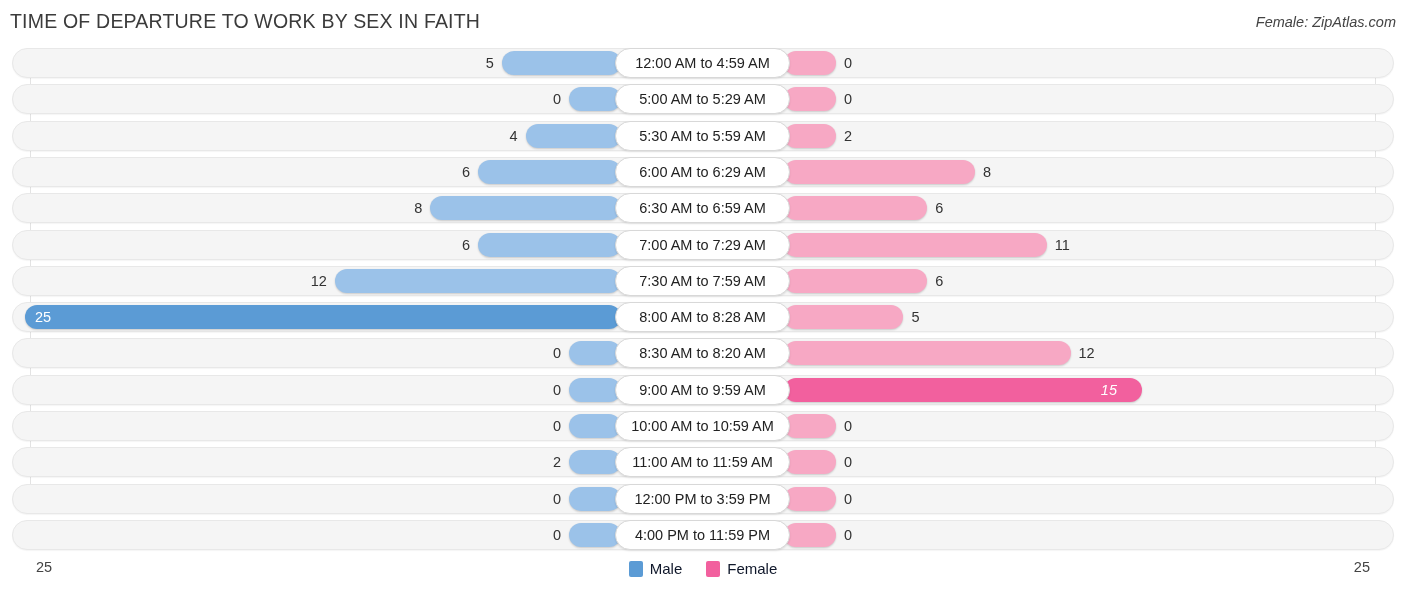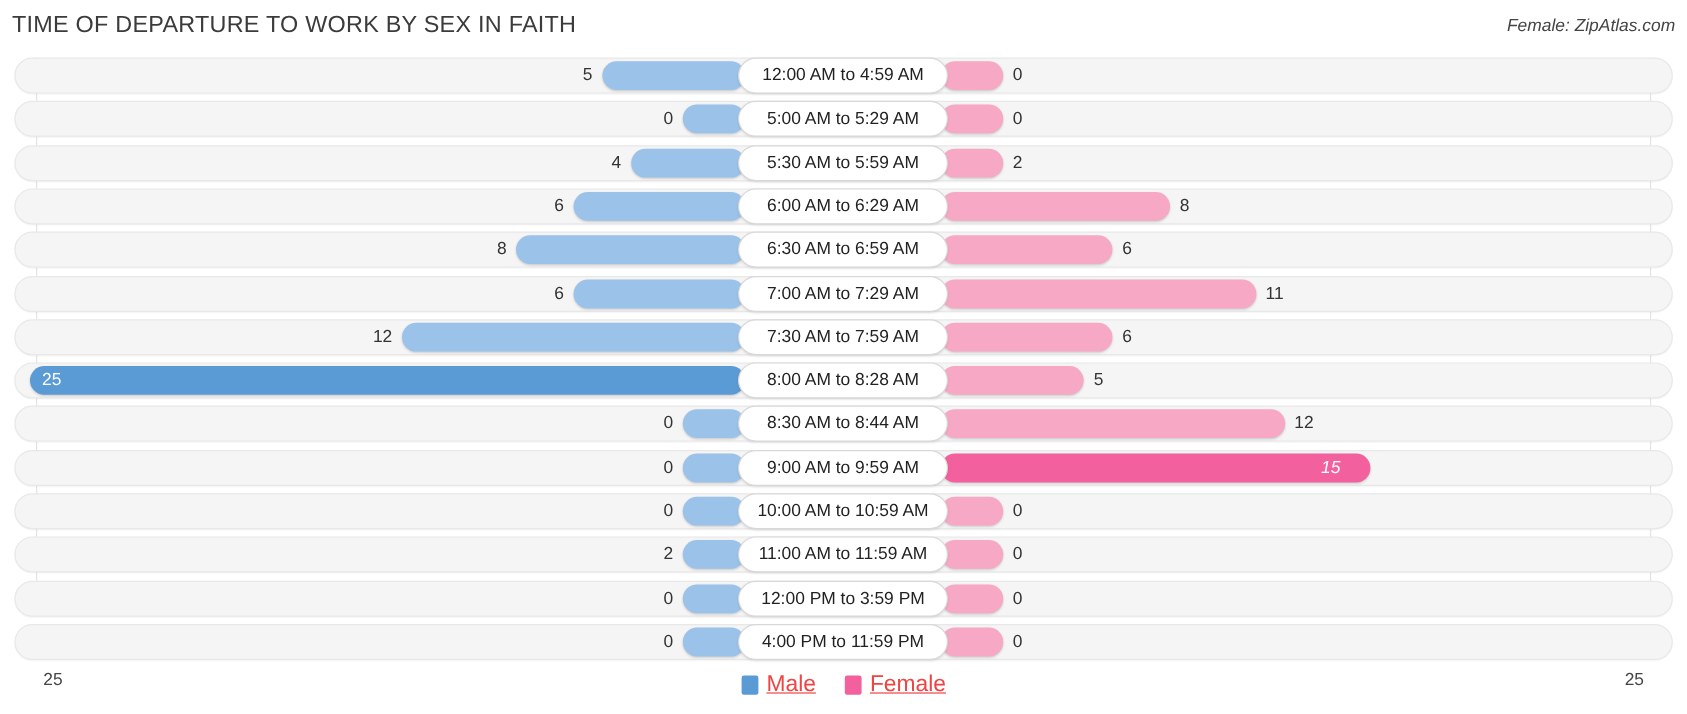--- a/index.html
+++ b/index.html
@@ -75,21 +75,21 @@
     position:absolute;top:6px;font-size:14.5px;color:#444;
   }
   #axis-left{left:36px;}
   #axis-right{right:36px;}
   #legend{
     position:absolute;left:0;right:0;top:7px;
     display:flex;justify-content:center;align-items:center;gap:24px;
   }
   .legend-item{display:flex;align-items:center;gap:7px;}
   .swatch{width:14px;height:16px;border-radius:2px;display:inline-block;}
-  .legend-label{font-size:19px;color:#ef4444;text-decoration:underline;}
+  .legend-label{font-size:15px;color:#0f172a;}
 </style>
 </head>
 <body>
 
 <div id="header">
   <div id="chart-title">TIME OF DEPARTURE TO WORK BY SEX IN FAITH</div>
   <div id="source-label">Female: ZipAtlas.com</div>
 </div>
 
 <div id="plot">
@@ -159,21 +159,21 @@
         <div class="bar bar-female" style="left: 772px; width: 119.4px; background: rgb(247, 168, 196);"></div>
         <div class="val val-female" style="left: 899.4px; width: 60px;">5</div>
         <div class="pill" style="left: 603px; width: 175px;">8:00 AM to 8:28 AM</div>
       </div>
       <div class="row" style="top: 290.4px;">
         <div class="track"></div>
         <div class="bar bar-male" style="left: 557px; width: 52px; background: rgb(155, 194, 233);"></div>
         <div class="val val-male" style="left: 489px; width: 60px;">0</div>
         <div class="bar bar-female" style="left: 772px; width: 286.56px; background: rgb(247, 168, 196);"></div>
         <div class="val val-female" style="left: 1066.56px; width: 60px;">12</div>
-        <div class="pill" style="left: 603px; width: 175px;">8:30 AM to 8:44 AM</div>
+        <div class="pill" style="left: 603px; width: 175px;">8:30 AM to 8:20 AM</div>
       </div>
       <div class="row" style="top: 326.7px;">
         <div class="track"></div>
         <div class="bar bar-male" style="left: 557px; width: 52px; background: rgb(155, 194, 233);"></div>
         <div class="val val-male" style="left: 489px; width: 60px;">0</div>
         <div class="bar bar-female" style="left: 772px; width: 358.2px; background: rgb(242, 96, 158);"></div>
         <div class="val val-female val-inside" style="left: 1045px; width: 60px; text-align: right; font-style: italic;">15</div>
         <div class="pill" style="left: 603px; width: 175px;">9:00 AM to 9:59 AM</div>
       </div>
       <div class="row" style="top: 363px;">

